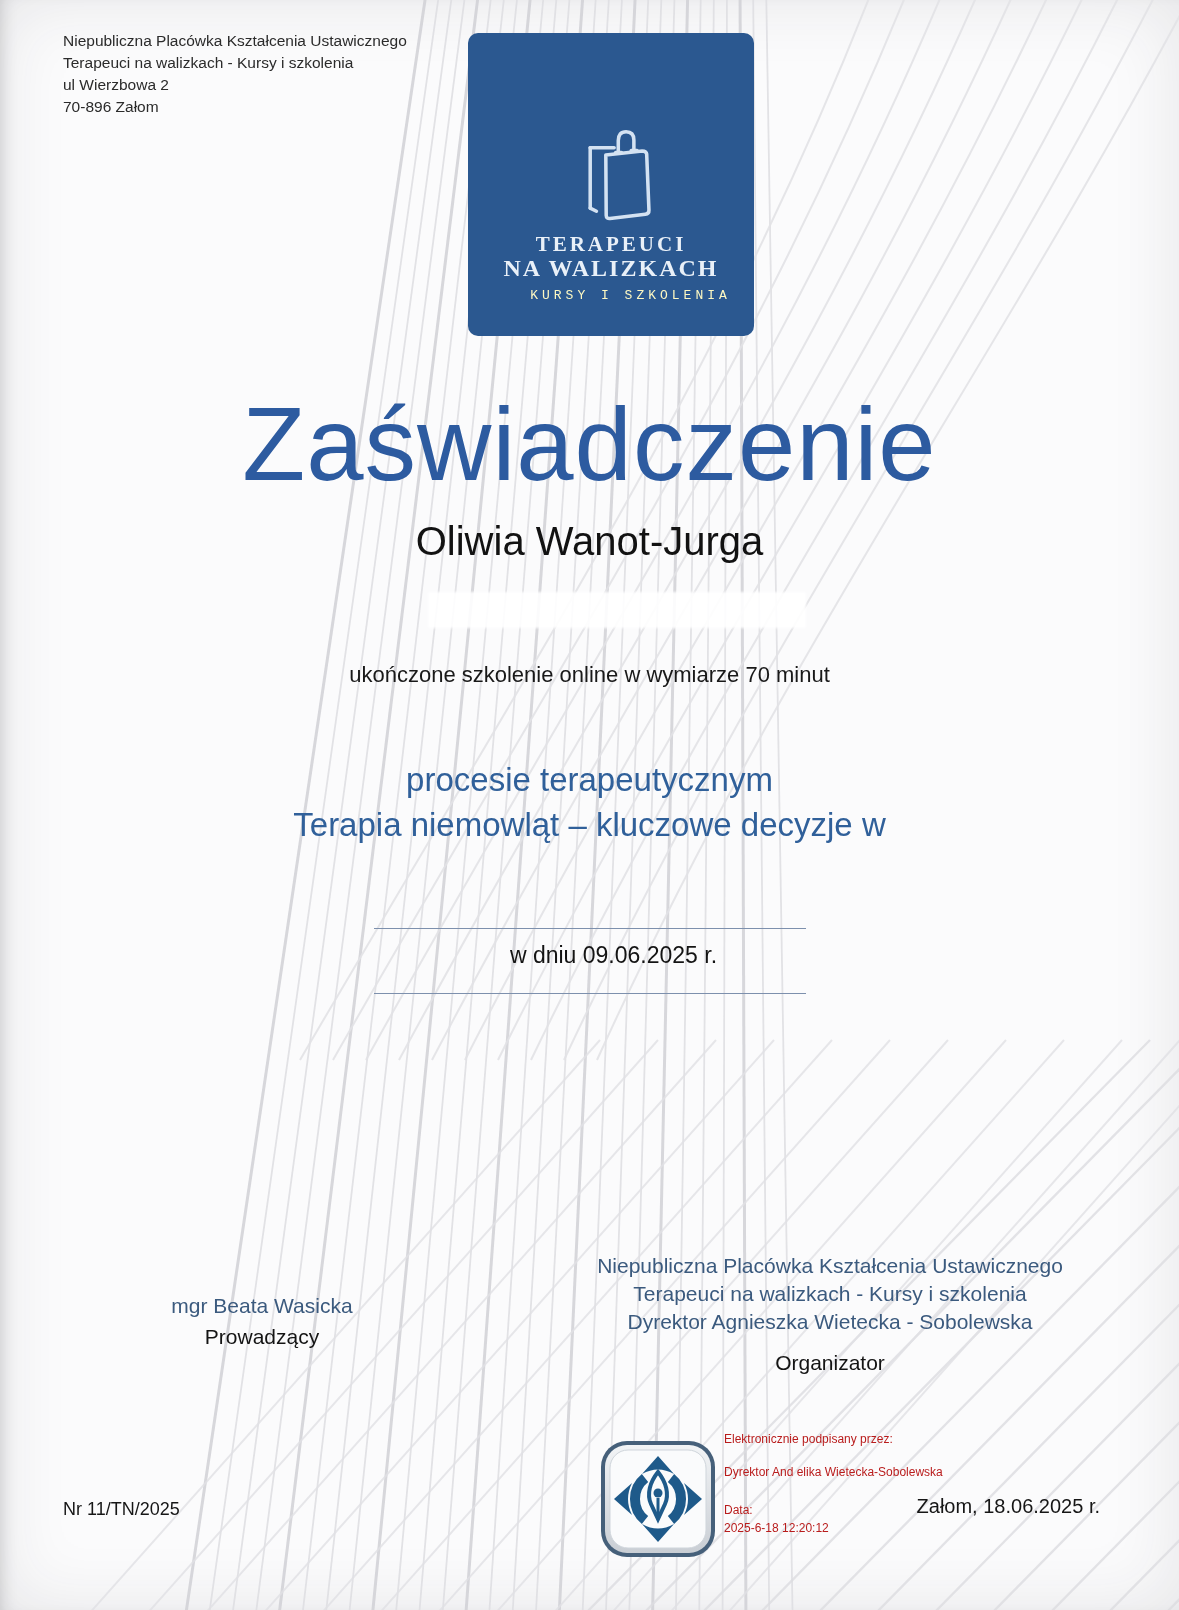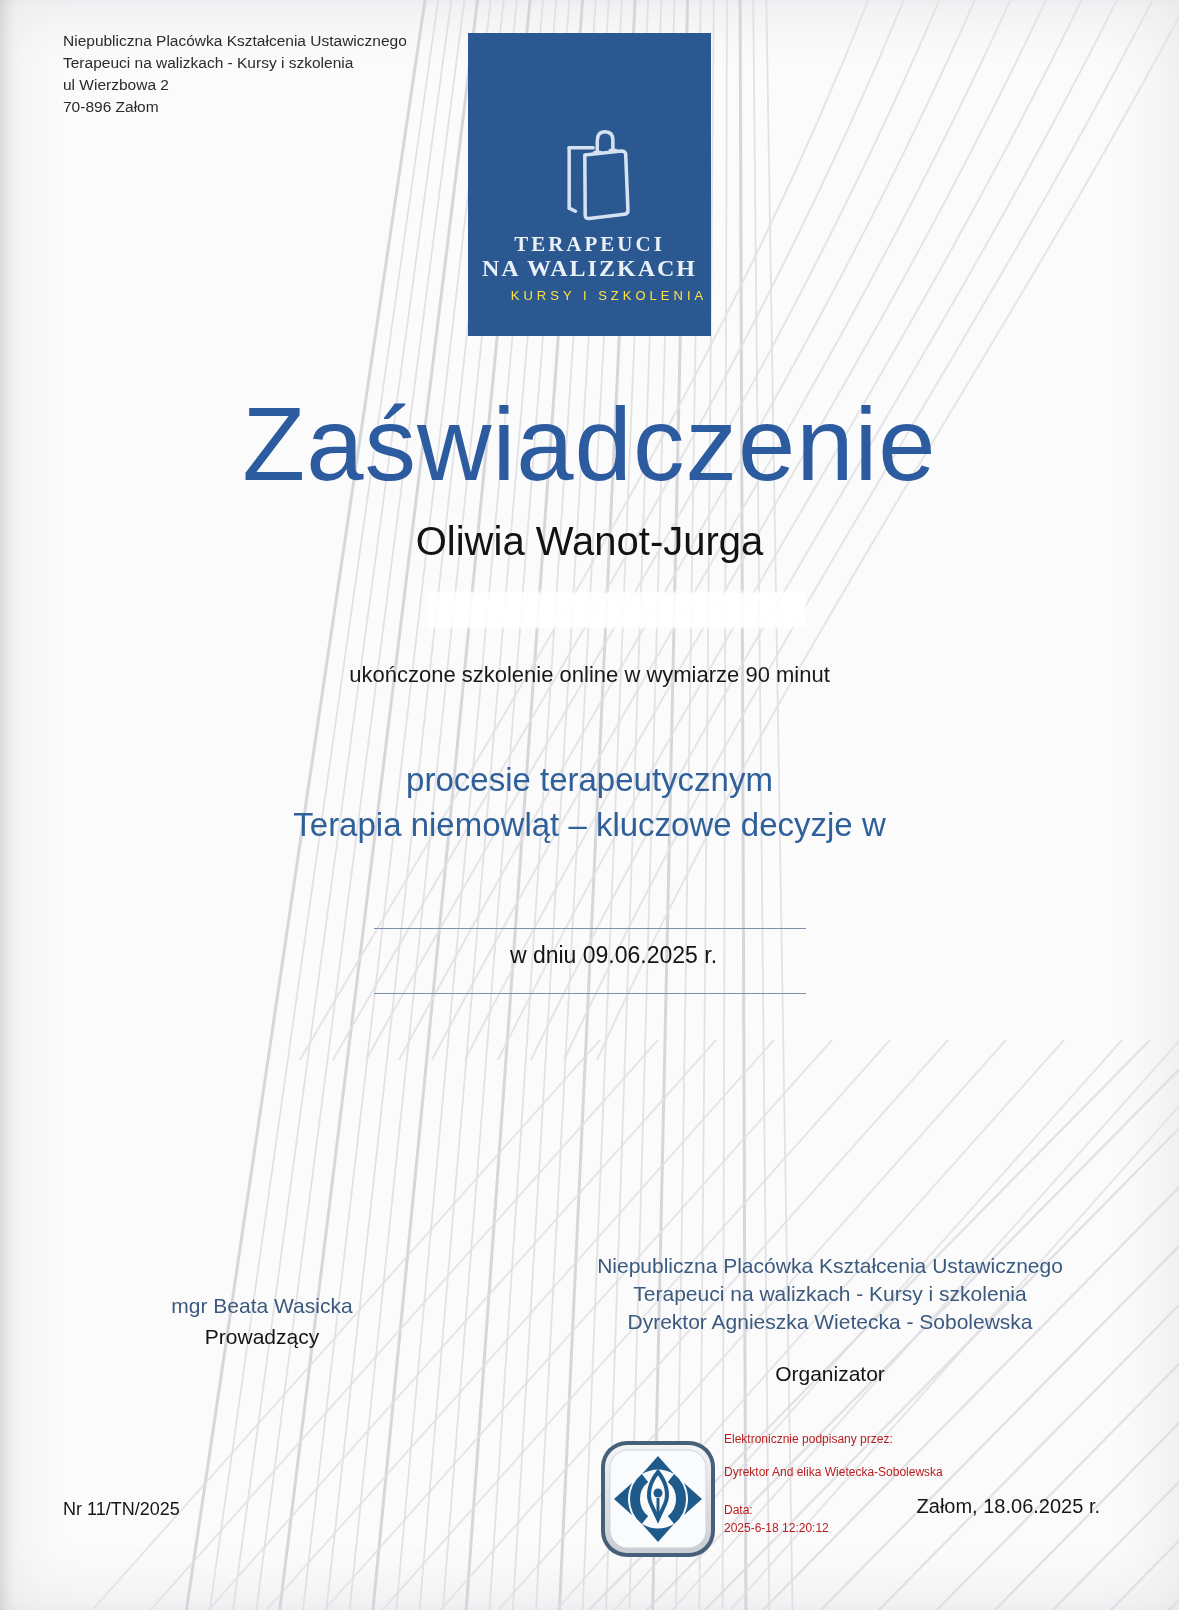--- a/index.html
+++ b/index.html
@@ -7,45 +7,45 @@
     position:relative;width:1179px;height:1610px;margin:0 auto;
     background:#fbfbfc;overflow:hidden;
     font-family:"Liberation Sans","DejaVu Sans",sans-serif;
     box-shadow:inset 0 0 70px rgba(40,40,50,.10), inset 12px 0 18px -12px rgba(0,0,0,.18);
   }
   #bg-lines{position:absolute;left:0;top:0;width:1179px;height:1610px;pointer-events:none;}
   .layer{position:absolute;}
 
   .sender{left:63px;top:30px;font-size:15.5px;line-height:22px;color:#2b2b2b;}
 
-  .logo-box{left:468px;top:33px;width:243px;height:303px;background:#2b5890;text-align:center;}
+  .logo-box{left:468px;top:33px;width:286px;height:303px;background:#2b5890;text-align:center;border-radius:10px;}
   .logo-icon{position:absolute;left:50%;top:96px;transform:translateX(-50%);}
   .logo-t1{position:absolute;left:0;right:0;top:199px;font-family:"Liberation Serif","DejaVu Serif",serif;
     font-weight:bold;font-size:21px;letter-spacing:3px;color:#e9f0f8;}
   .logo-t2{position:absolute;left:0;right:0;top:222px;font-family:"Liberation Serif","DejaVu Serif",serif;
     font-weight:bold;font-size:24px;letter-spacing:2px;color:#e9f0f8;}
-  .logo-t3{position:absolute;left:0;right:0;top:255px;font-family:Liberation Sans, sans-serif;
-    font-size:13px;letter-spacing:4px;color:#fde047;padding-left:39px;}
+  .logo-t3{position:absolute;left:0;right:0;top:255px;font-family:Liberation Mono, monospace;
+    font-size:13px;letter-spacing:4px;color:#fef9c3;padding-left:39px;}
 
   .main-title{left:0;right:0;top:386px;text-align:center;font-size:103px;color:#2d5ba0;letter-spacing:1px;}
   .recipient{left:0;right:0;top:519px;text-align:center;font-size:40px;color:#121212;}
   .name-band{left:428px;top:592px;width:378px;height:36px;background:rgba(255,255,255,.9);filter:blur(1px);}
   .description{left:0;right:0;top:662px;text-align:center;font-size:22px;color:#191919;}
   .course{left:0;right:0;top:757px;text-align:center;font-size:33px;line-height:45px;color:#30609a;}
   .rule{left:50%;transform:translateX(-50%);width:432px;height:0;border-top:1.6px solid #7d90ad;}
   .rule-1{top:928px;}
   .rule-2{top:993px;}
   .date-line{left:0;right:0;top:942px;text-align:center;font-size:23px;color:#141414;margin-left:48px;}
 
   .sig-left{left:118px;top:1294px;width:288px;text-align:center;}
   .sig-left .sig-name{font-size:21px;color:#3b5a7e;}
   .sig-left .sig-role{margin-top:7px;font-size:21px;color:#141414;}
   .sig-right{left:552px;top:1252px;width:556px;text-align:center;}
   .sig-right .org-line{font-size:21px;line-height:28px;color:#3b5a7e;}
-  .sig-right .sig-role{margin-top:26px;font-size:21px;color:#141414;}
+  .sig-right .sig-role{margin-top:15px;font-size:21px;color:#141414;}
 
   .stamp-icon{left:598px;top:1436px;}
   .stamp-text{left:724px;top:1432px;width:260px;font-size:12px;color:#b91c1c;line-height:14px;}
   .stamp-text .st-name{margin-top:19px;}
   .stamp-text .st-datelabel{margin-top:24px;}
   .stamp-text .st-datetime{margin-top:4px;}
 
   .cert-number{left:63px;top:1499px;font-size:18px;color:#161616;}
   .place-date{right:79px;top:1495px;font-size:20px;color:#161616;}
 </style>
@@ -138,21 +138,21 @@
       </svg>
     </span>
     <div class="logo-t1">TERAPEUCI</div>
     <div class="logo-t2">NA WALIZKACH</div>
     <div class="logo-t3">KURSY I SZKOLENIA</div>
   </div>
 
   <div class="layer main-title">Zaświadczenie</div>
   <div class="layer name-band"></div>
   <div class="layer recipient">Oliwia Wanot-Jurga</div>
-  <div class="layer description">ukończone szkolenie online w wymiarze 90 minut</div>
+  <div class="layer description">ukończone szkolenie online w wymiarze 70 minut</div>
   <div class="layer course">
     <div>procesie terapeutycznym</div>
     <div>Terapia niemowląt – kluczowe decyzje w</div>
   </div>
   <div class="layer rule rule-1"></div>
   <div class="layer date-line">w dniu 09.06.2025 r.</div>
   <div class="layer rule rule-2"></div>
 
   <div class="layer sig-left">
     <div class="sig-name">mgr Beata Wasicka</div>

